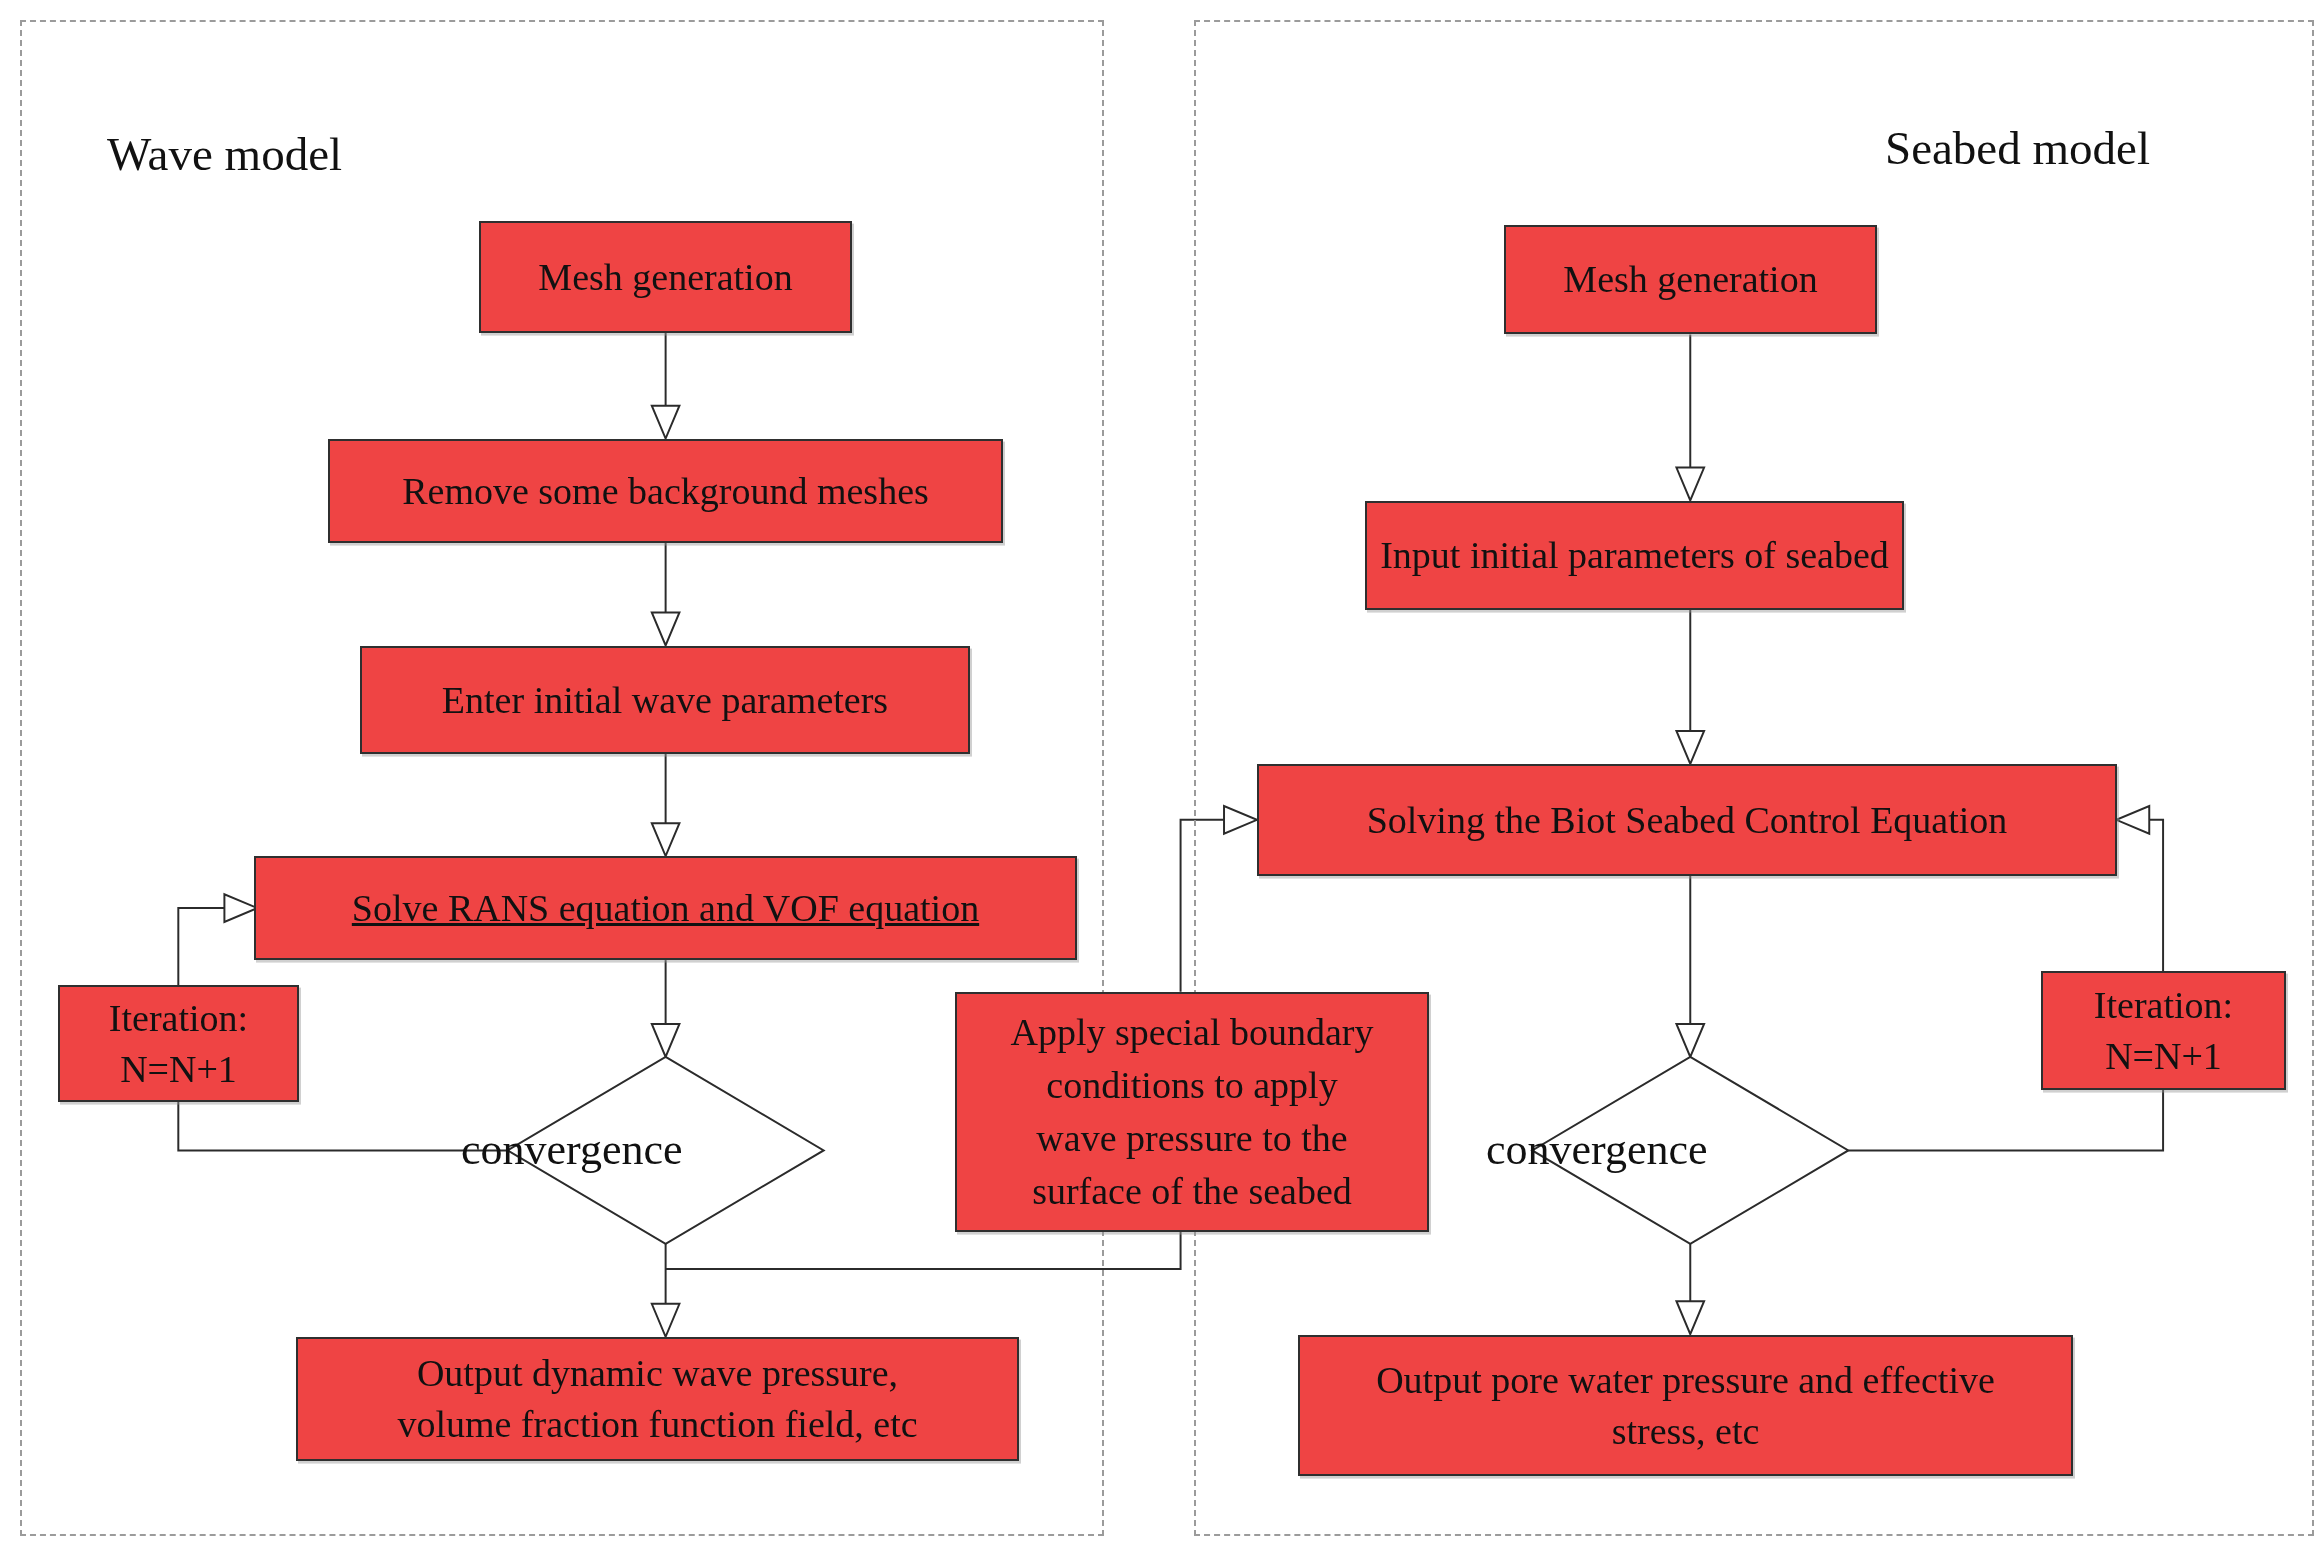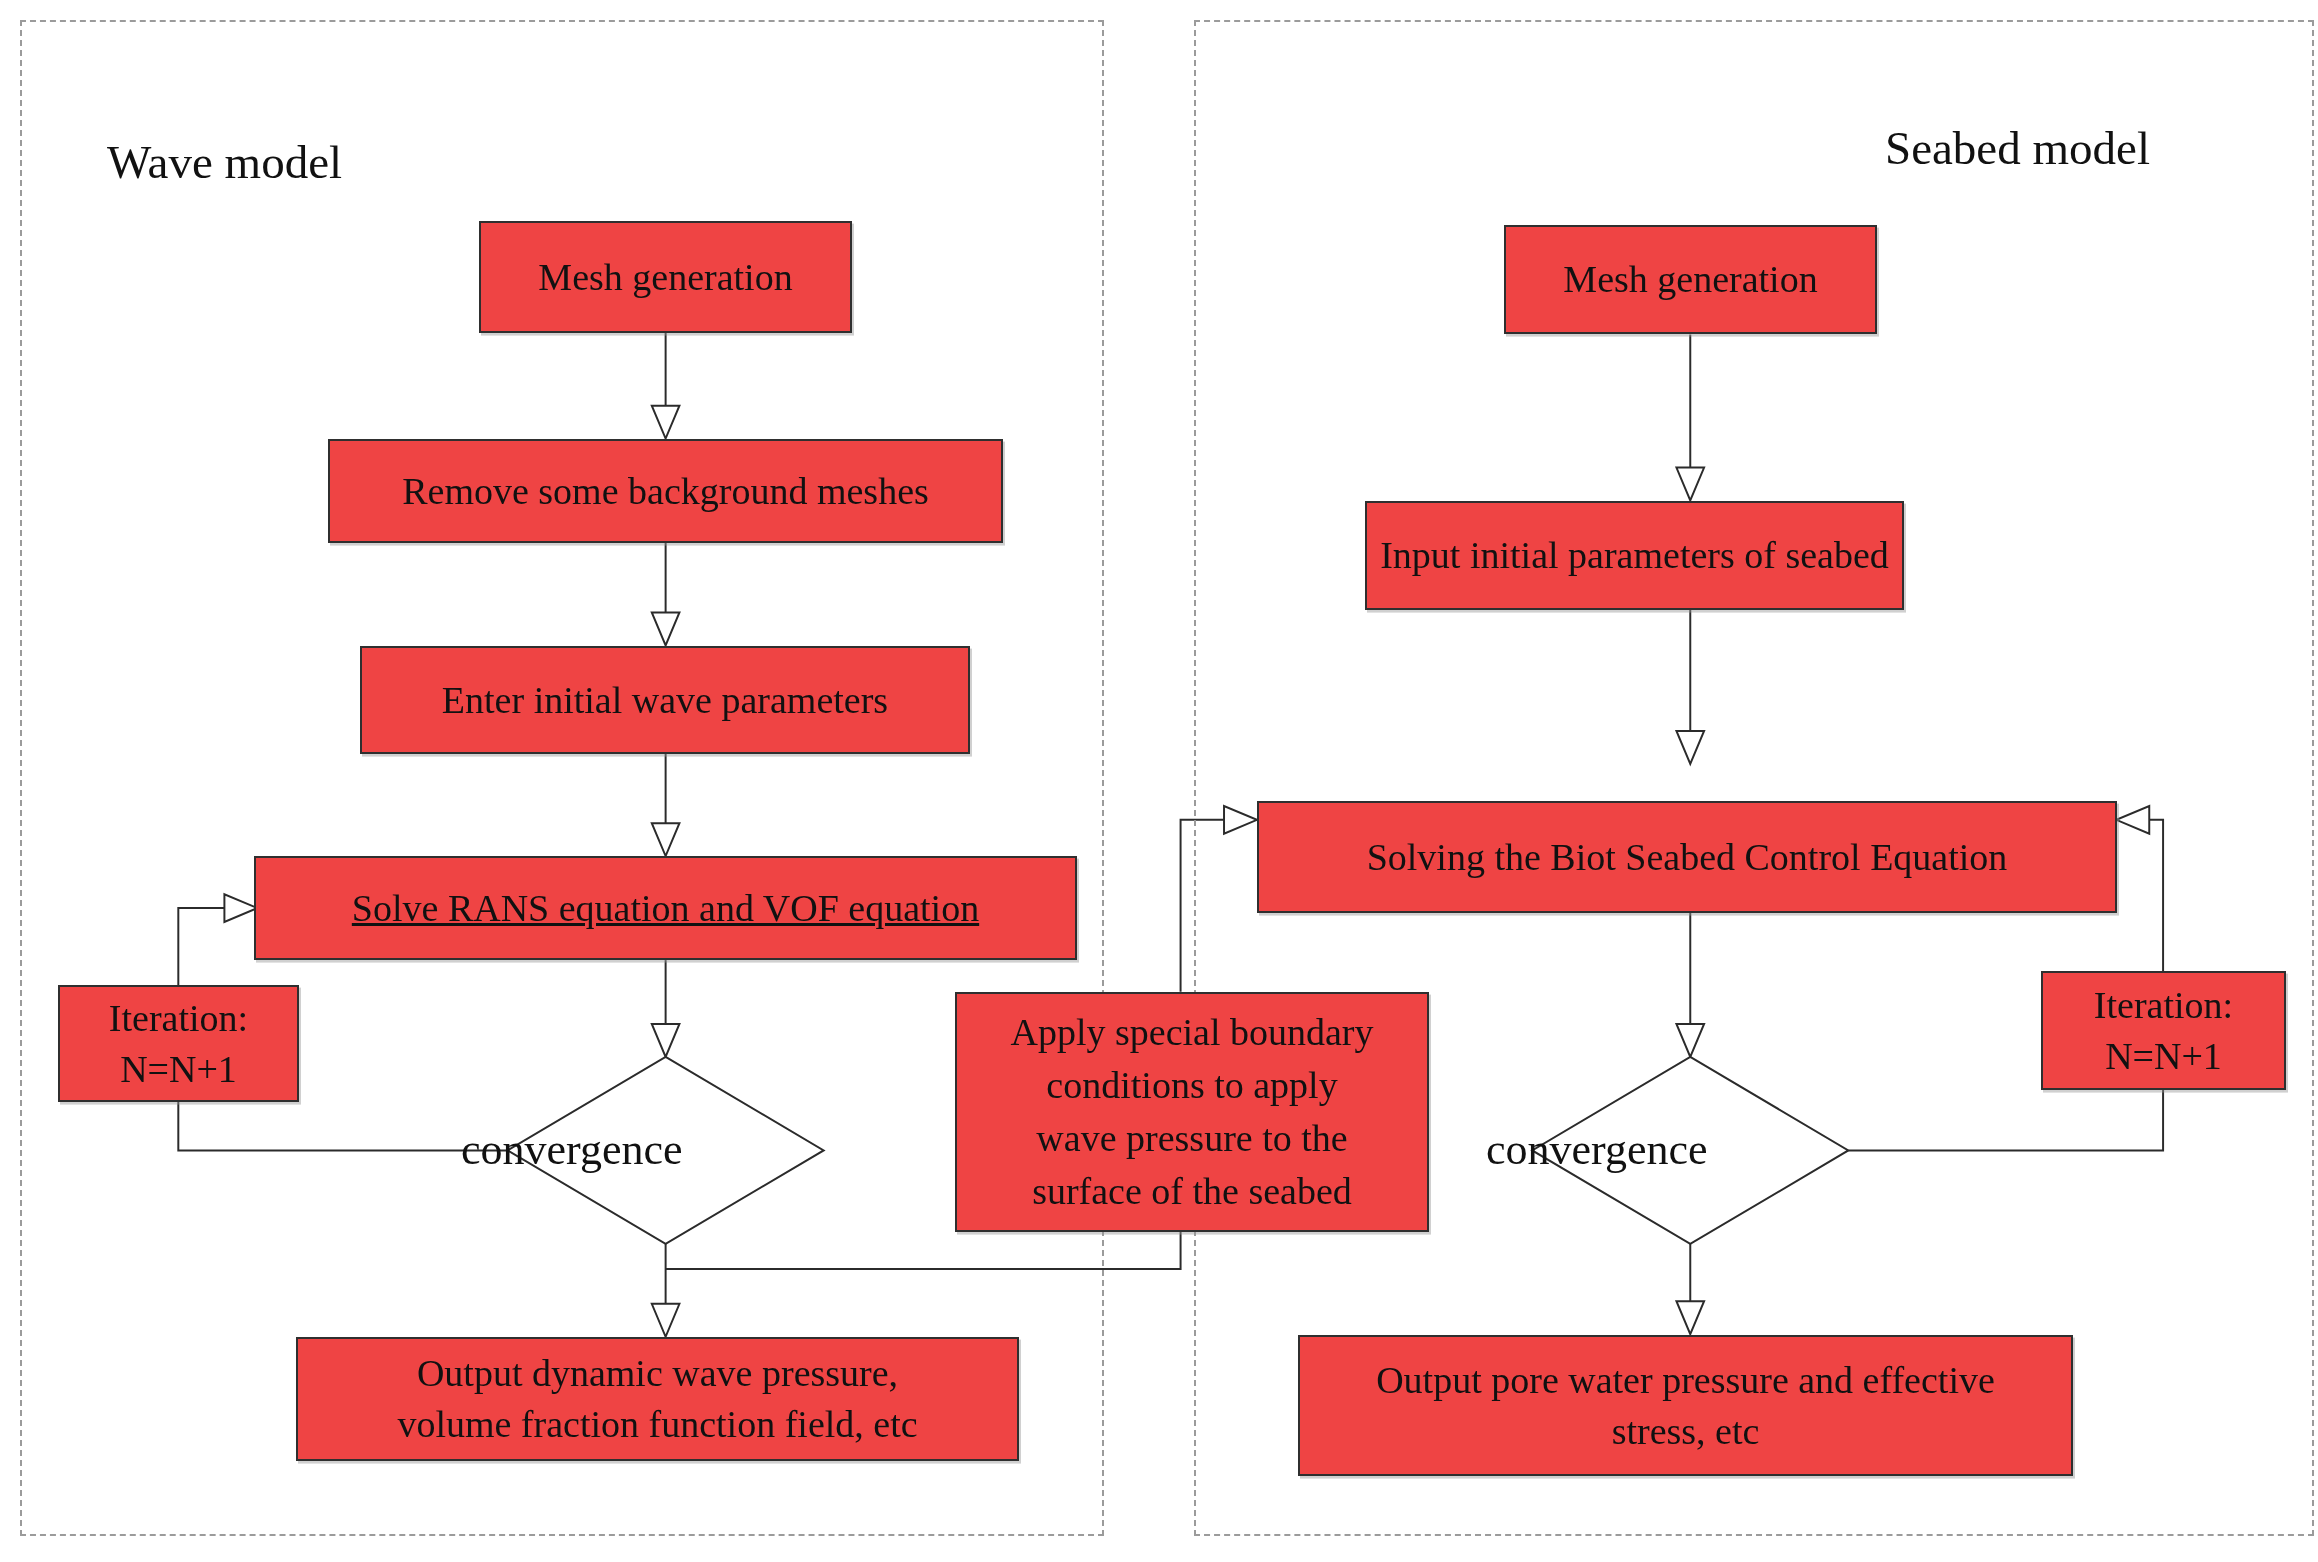--- a/index.html
+++ b/index.html
@@ -16,21 +16,21 @@
   .panel {
     position: absolute;
     box-sizing: border-box;
     border: 2px dashed #9b9b9b;
     background: transparent;
   }
   #panel-wave   { left: 20px;  top: 20px; width: 1084px; height: 1516px; }
   #panel-seabed { left: 1194px; top: 20px; width: 1120px; height: 1516px; }
 
   .model-title { position: absolute; font-size: 47px; line-height: 1.1; white-space: nowrap; }
-  #title-wave   { left: 107px;  top: 129px; margin-top: 8px; }
+  #title-wave   { left: 107px;  top: 129px; }
   #title-seabed { left: 1885px; top: 123px; }
 
   .node {
     position: absolute;
     box-sizing: border-box;
     background: #ef4444;
     border: 2px solid #2f2f2f;
     box-shadow: 2px 2.6px 0 rgba(150,150,150,0.45);
     display: flex;
     flex-direction: column;
@@ -44,21 +44,21 @@
 
   #n-wave-mesh      { left: 479px;  top: 221px;  width: 373px;  height: 112px; }
   #n-wave-remove    { left: 328px;  top: 439px;  width: 675px; height: 104px; }
   #n-wave-enter     { left: 360px;  top: 646px;  width: 610px;  height: 108px; }
   #n-wave-solve     { left: 254px;  top: 856px; width: 823px; height: 104px; text-decoration: underline; }
   #n-wave-iter      { left: 58px;   top: 985px; width: 241px;  height: 117px; }
   #n-wave-out       { left: 296px;  top: 1337px; width: 723px; height: 124px; }
   #n-apply          { left: 955px; top: 992px; width: 474px;  height: 240px; line-height: 53px; }
   #n-seabed-mesh    { left: 1504px; top: 225px;  width: 373px;  height: 109px; }
   #n-seabed-input   { left: 1365px; top: 501px;  width: 539px;  height: 109px; }
-  #n-seabed-solving { left: 1257px; top: 801px; width: 860px; height: 112px; }
+  #n-seabed-solving { left: 1257px; top: 764px; width: 860px; height: 112px; }
   #n-seabed-iter    { left: 2041px; top: 971px; width: 245px;  height: 119px; }
   #n-seabed-out     { left: 1298px; top: 1335px; width: 775px; height: 141px; }
 
   .diamond-label {
     position: absolute;
     width: 408px;
     text-align: left;
     font-size: 44px;
     line-height: 1.2;
   }

